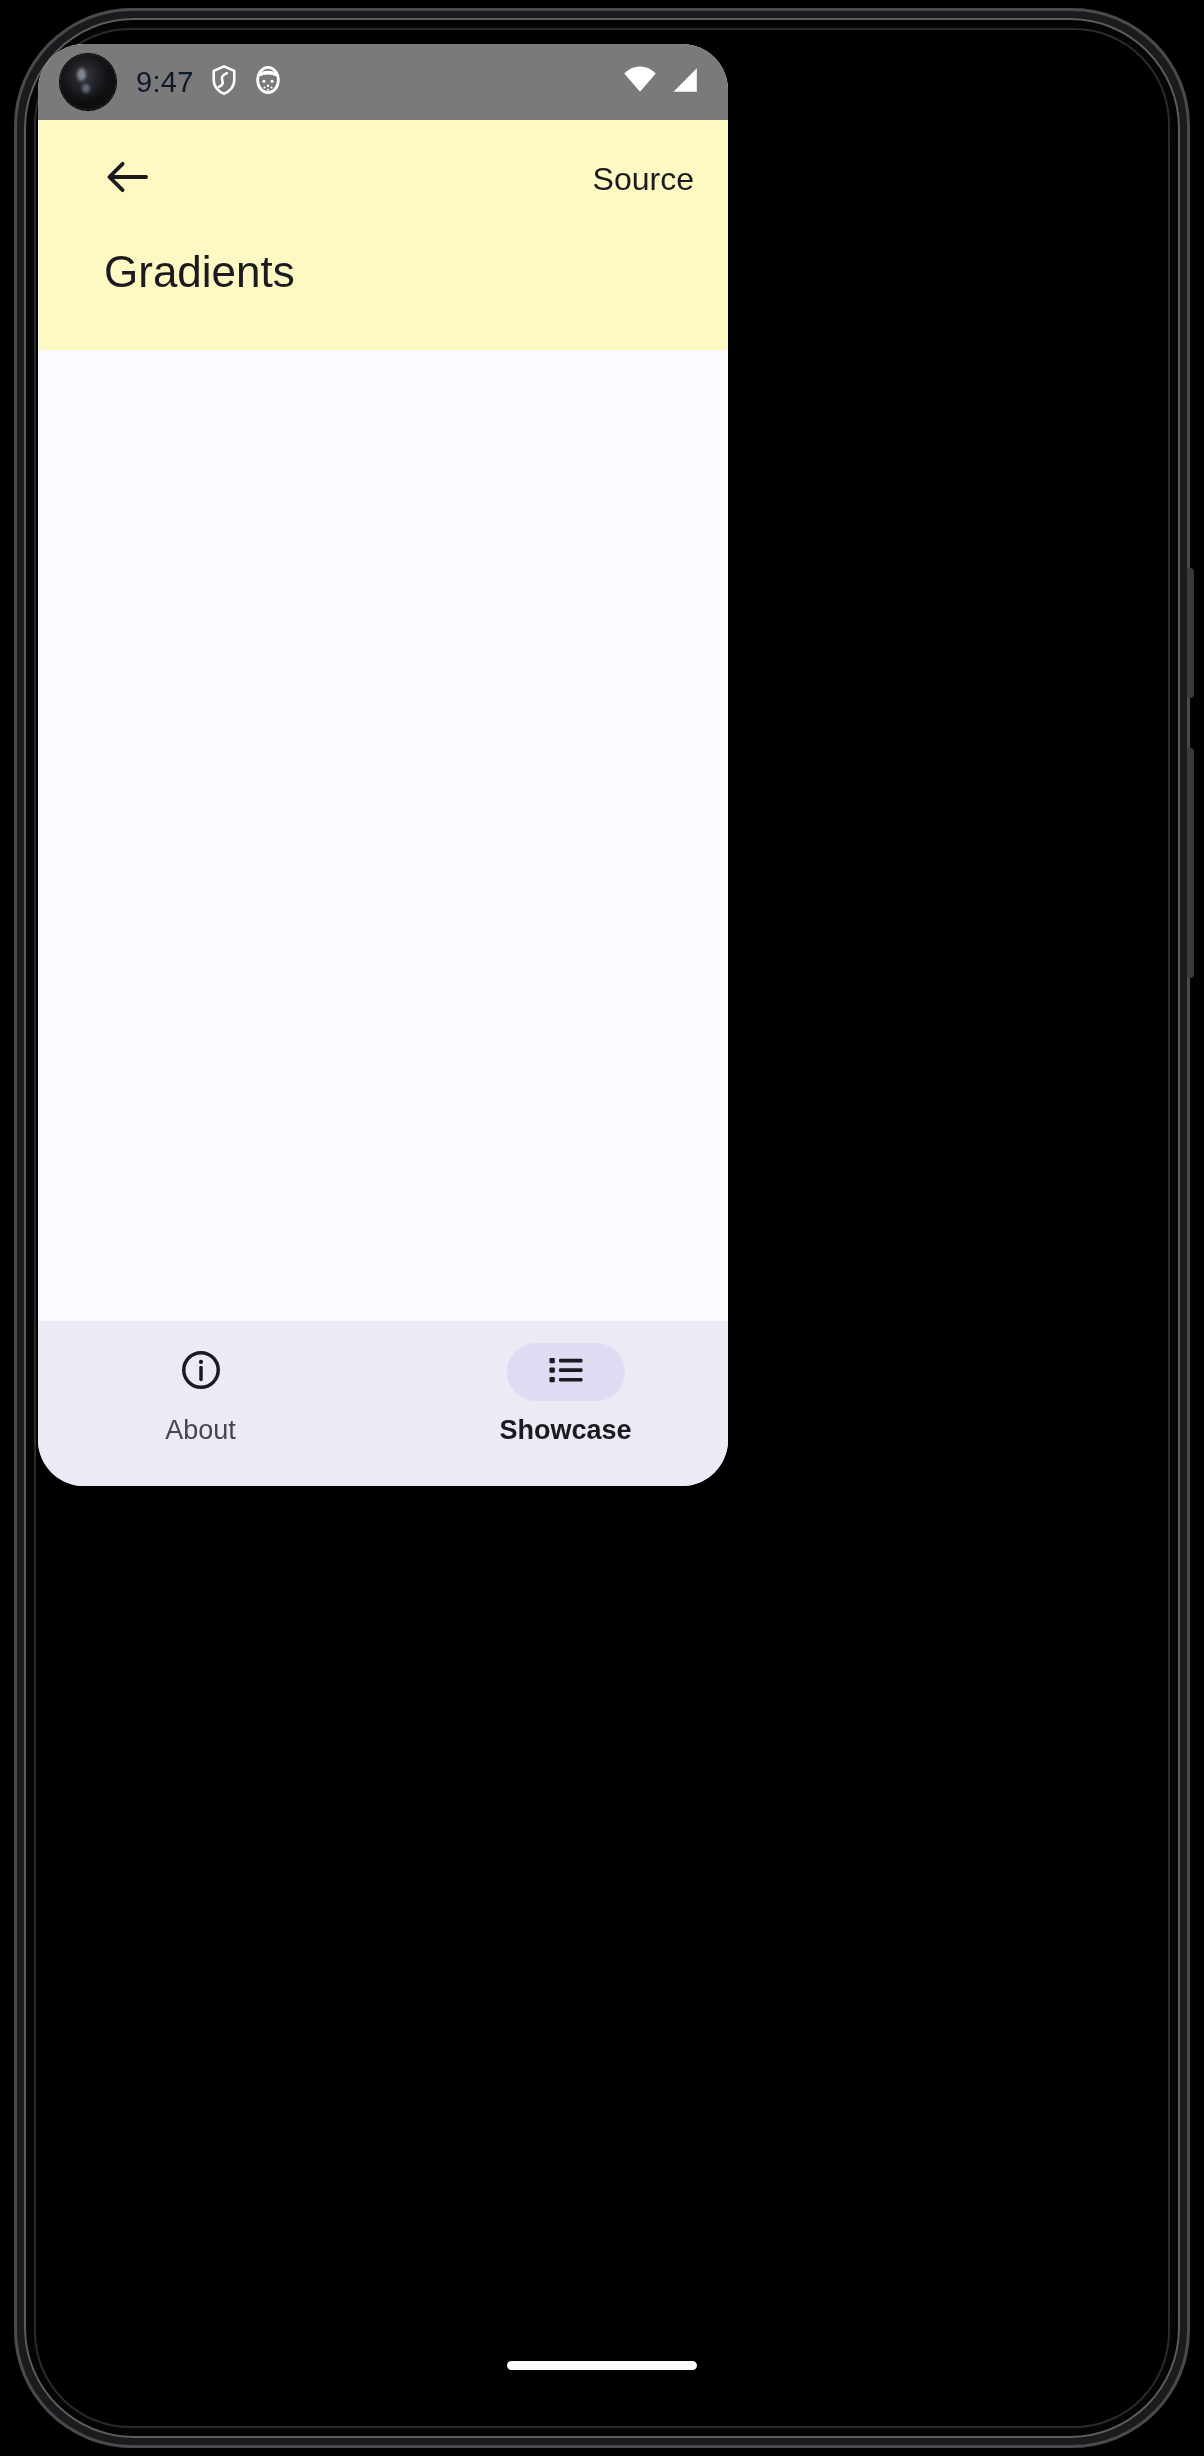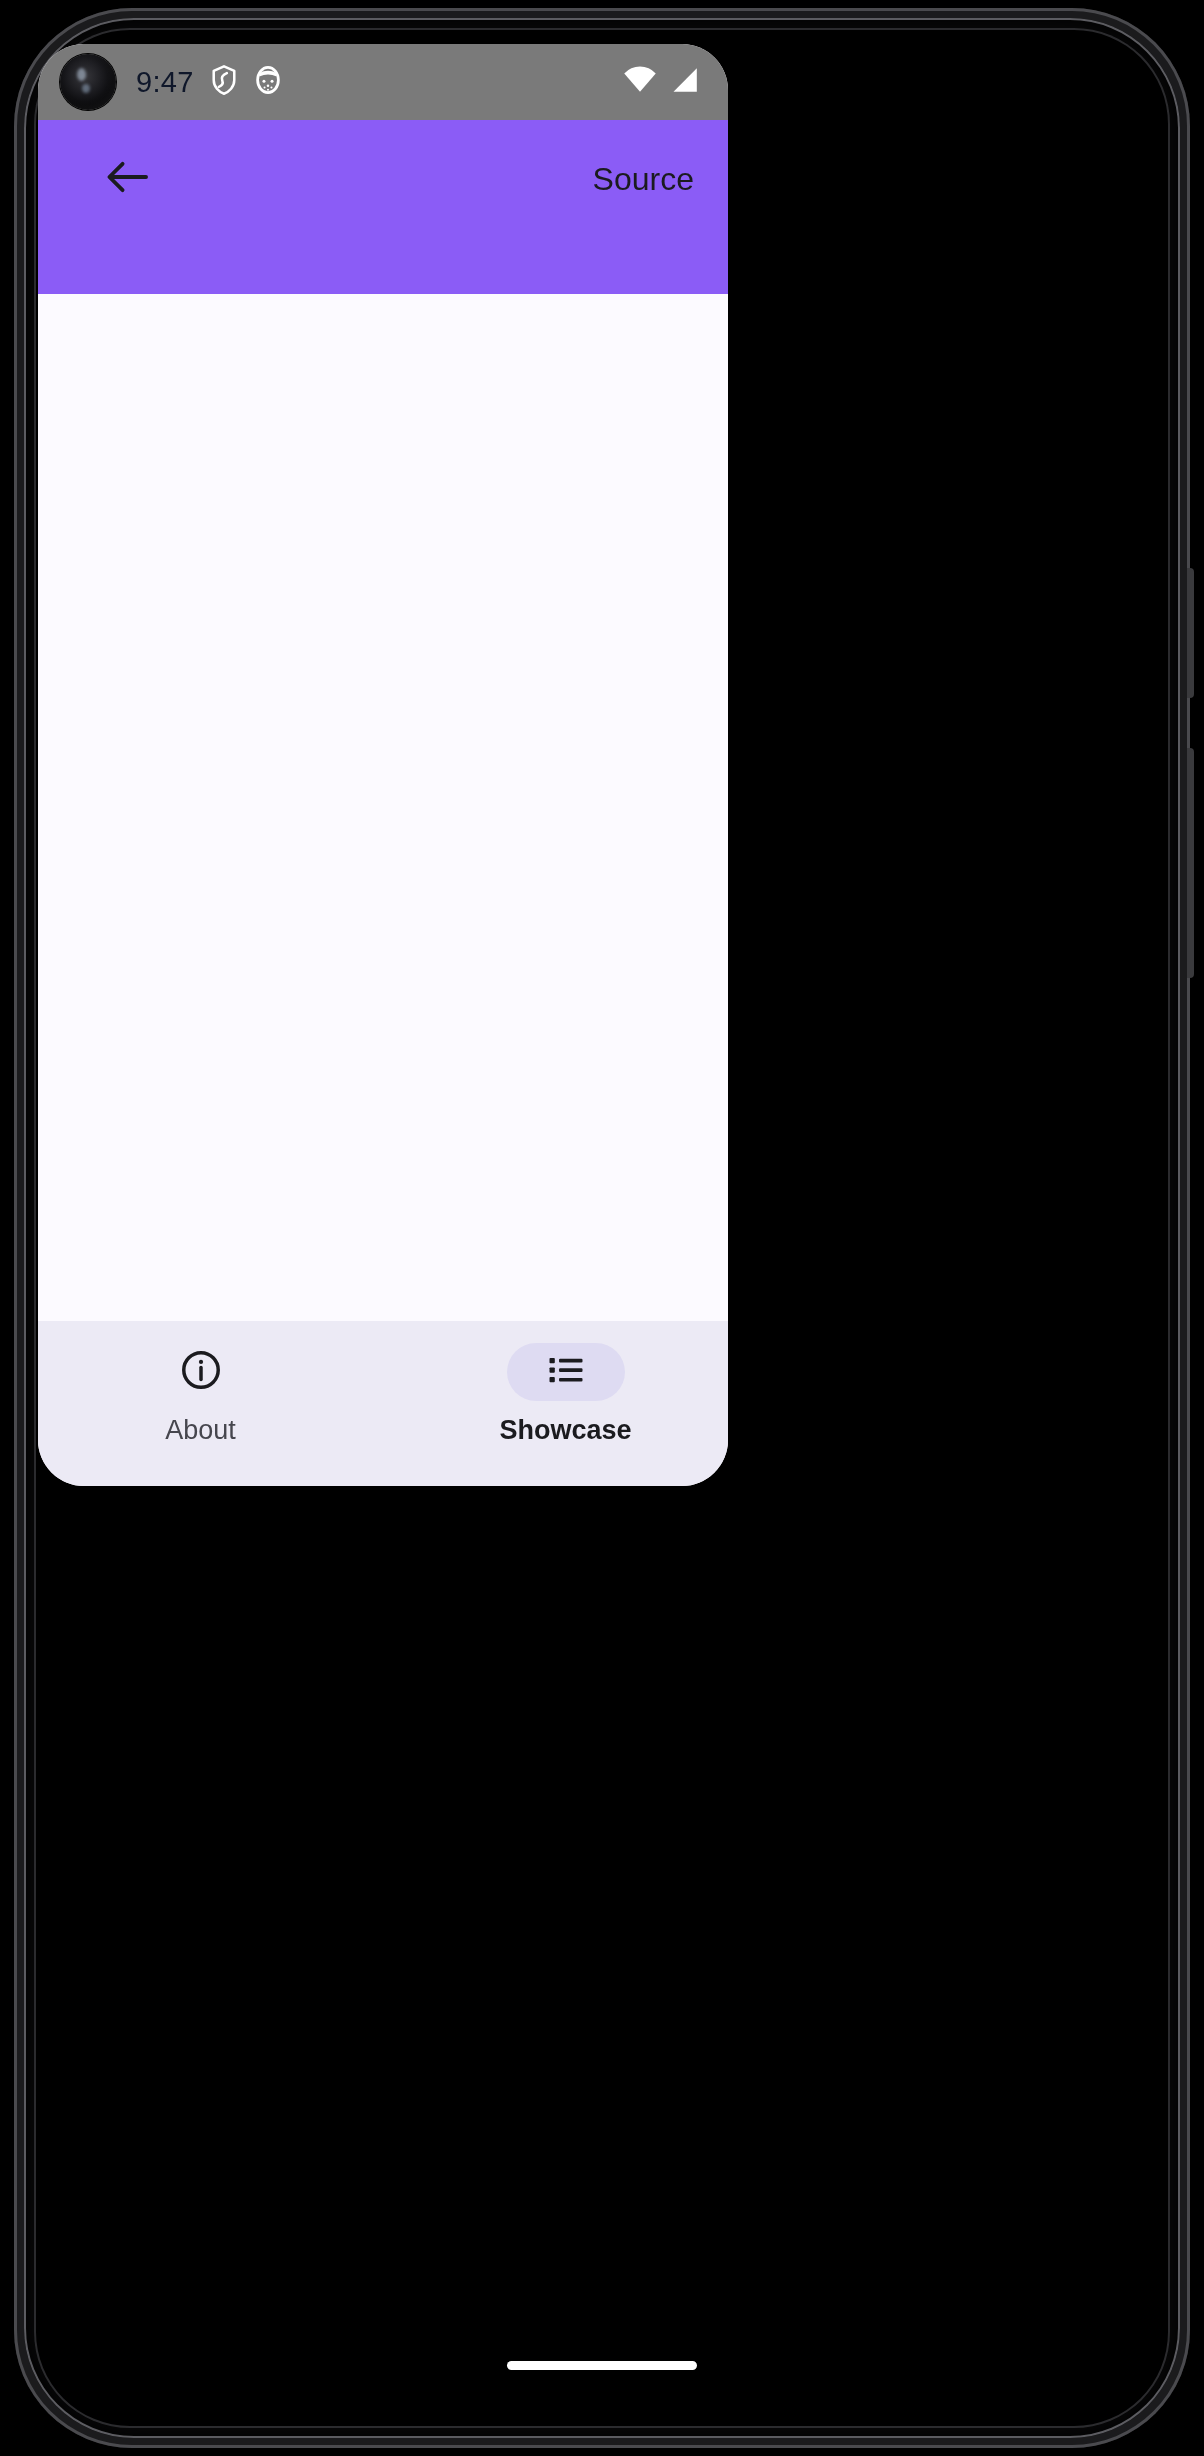--- a/index.html
+++ b/index.html
@@ -118,21 +118,21 @@
   .status-icon { display: block; }
   #status-right {
     margin-left: auto;
     display: flex;
     align-items: center;
     gap: 10px;
   }
 
   
   #app-bar {
-    background: #8b5cf6;
+    background: #fef9c3;
     padding: 0 0 0 0;
   }
   #app-bar-top {
     height: 118px;
     display: flex;
     align-items: center;
     padding: 0 30px 0 62px;
   }
   #back-button {
     width: 54px; height: 54px;
@@ -311,20 +311,21 @@
     <div id="app-bar-top">
       <div id="back-button">
         <span>
           <svg width="44" height="36" viewBox="0 0 30 24" fill="none">
             <path d="M28 12 H3.5 M12 3 L3 12 L12 21" stroke="#1b1b1f" stroke-width="2.6" stroke-linecap="round" stroke-linejoin="round" fill="none"></path>
           </svg>
         </span>
       </div>
       <div id="source-button">Source</div>
     </div>
+    <div id="page-title">Gradients</div>
     <div id="app-bar-spacer"></div>
   </div>
 
   <div id="gradient-list">
 
 
 
 
 
   </div>

